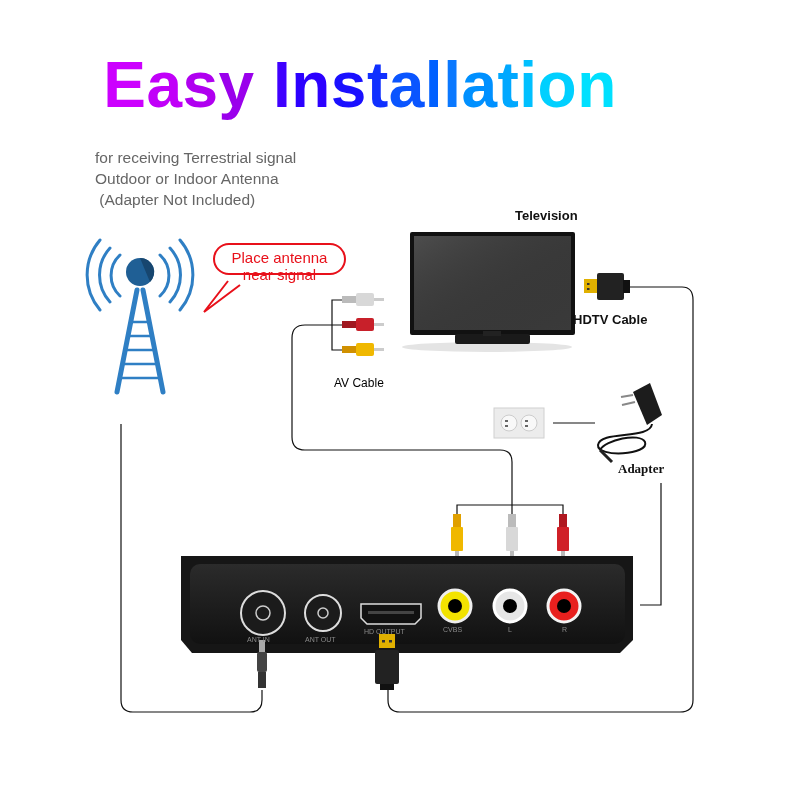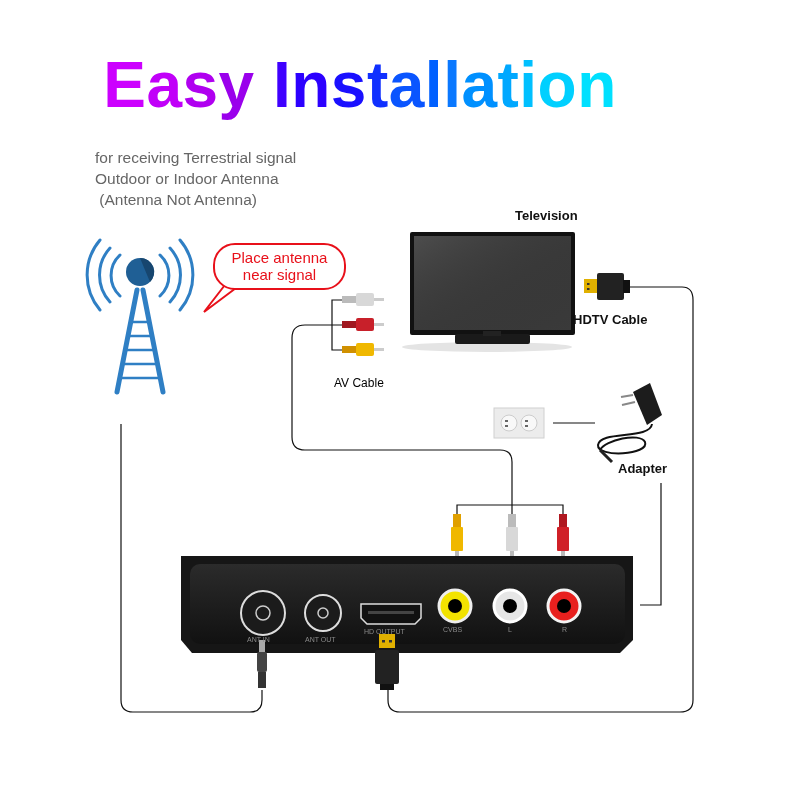--- a/index.html
+++ b/index.html
@@ -4,33 +4,33 @@
   <style>
     * { margin:0; padding:0; box-sizing:border-box; }
     html, body { width:800px; height:800px; background:#ffffff; overflow:hidden; }
     body { position:relative; font-family:"Liberation Sans", sans-serif; }
     .abs { position:absolute; }
     #title { left:0; top:48px; width:720px; text-align:center; font-size:64px; font-weight:bold; letter-spacing:0.5px; }
     #title span { display:inline-block; }
     #desc { left:95px; top:147px; font-size:15.5px; line-height:21px; color:#666; }
     .lbl { font-size:13px; font-weight:bold; color:#111; }
     .lbl-reg { font-size:13px; color:#000000; }
-    #bubble { left:213px; top:243px; width:133px; height:47px; border:2px solid #e8101a; border-radius:22px; color:#e8101a; font-size:15px; line-height:17px; text-align:center; padding-top:4px; background:#fff; }
+    #bubble { left:213px; top:243px; width:133px; height:32px; border:2px solid #e8101a; border-radius:22px; color:#e8101a; font-size:15px; line-height:17px; text-align:center; padding-top:4px; background:#fff; }
     svg.layer { position:absolute; left:0; top:0; }
     .port-lbl { position:absolute; font-size:7px; color:#8a8a8a; font-family:"Liberation Sans", sans-serif; }
   </style>
 </head>
 <body>
 
 <div id="title" class="abs"><span style="color: rgb(204, 0, 255);">E</span><span style="color: rgb(193, 0, 249);">a</span><span style="color: rgb(176, 0, 240);">s</span><span style="color: rgb(154, 0, 236);">y</span><span style="color: rgb(255, 255, 255);">&nbsp;</span><span style="color: rgb(63, 0, 255);">I</span><span style="color: rgb(44, 0, 255);">n</span><span style="color: rgb(26, 16, 255);">s</span><span style="color: rgb(16, 48, 255);">t</span><span style="color: rgb(10, 85, 255);">a</span><span style="color: rgb(0, 96, 255);">l</span><span style="color: rgb(10, 120, 255);">l</span><span style="color: rgb(0, 144, 255);">a</span><span style="color: rgb(0, 168, 255);">t</span><span style="color: rgb(0, 192, 255);">i</span><span style="color: rgb(0, 208, 255);">o</span><span style="color: rgb(0, 224, 255);">n</span></div>
 
 <div id="desc" class="abs">
   <div>for receiving Terrestrial signal</div>
   <div>Outdoor or Indoor Antenna</div>
-  <div style="white-space:pre"> (Antenna Not Antenna)</div>
+  <div style="white-space:pre"> (Adapter Not Included)</div>
 </div>
 
 <svg class="layer" width="800" height="800" viewBox="0 0 800 800">
 
   <g>
     <g fill="none" stroke="#2f7fc4" stroke-width="3" stroke-linecap="round">
       <path d="M110 248 A40 40 0 0 0 110 302"></path>
       <path d="M120 255 A28 28 0 0 0 120 296"></path>
       <path d="M100 240 A54 54 0 0 0 100 310"></path>
       <path d="M170 248 A40 40 0 0 1 170 302"></path>
@@ -179,20 +179,20 @@
 </svg>
 
 <div id="bubble" class="abs">
   <div>Place antenna</div>
   <div>near signal</div>
 </div>
 
 <div class="abs lbl" style="left:467px; top:208px;margin-left:48px;">Television</div>
 <div class="abs lbl" style="left:573px; top:312px;">HDTV Cable</div>
 <div class="abs lbl-reg" style="left:334px; top:376px; font-size:12px;">AV Cable</div>
-<div class="abs lbl" style="left:618px; top:461px;">Adapter</div>
+<div class="abs lbl" style="left:618px; top:461px;font-family:Liberation Serif, serif;">Adapter</div>
 
 <div class="port-lbl" style="left:247px; top:636px;">ANT IN</div>
 <div class="port-lbl" style="left:305px; top:636px;">ANT OUT</div>
 <div class="port-lbl" style="left:364px; top:628px;">HD OUTPUT</div>
 <div class="port-lbl" style="left:443px; top:626px;">CVBS</div>
 <div class="port-lbl" style="left:508px; top:626px;">L</div>
 <div class="port-lbl" style="left:562px; top:626px;">R</div>
 
 </body></html>

